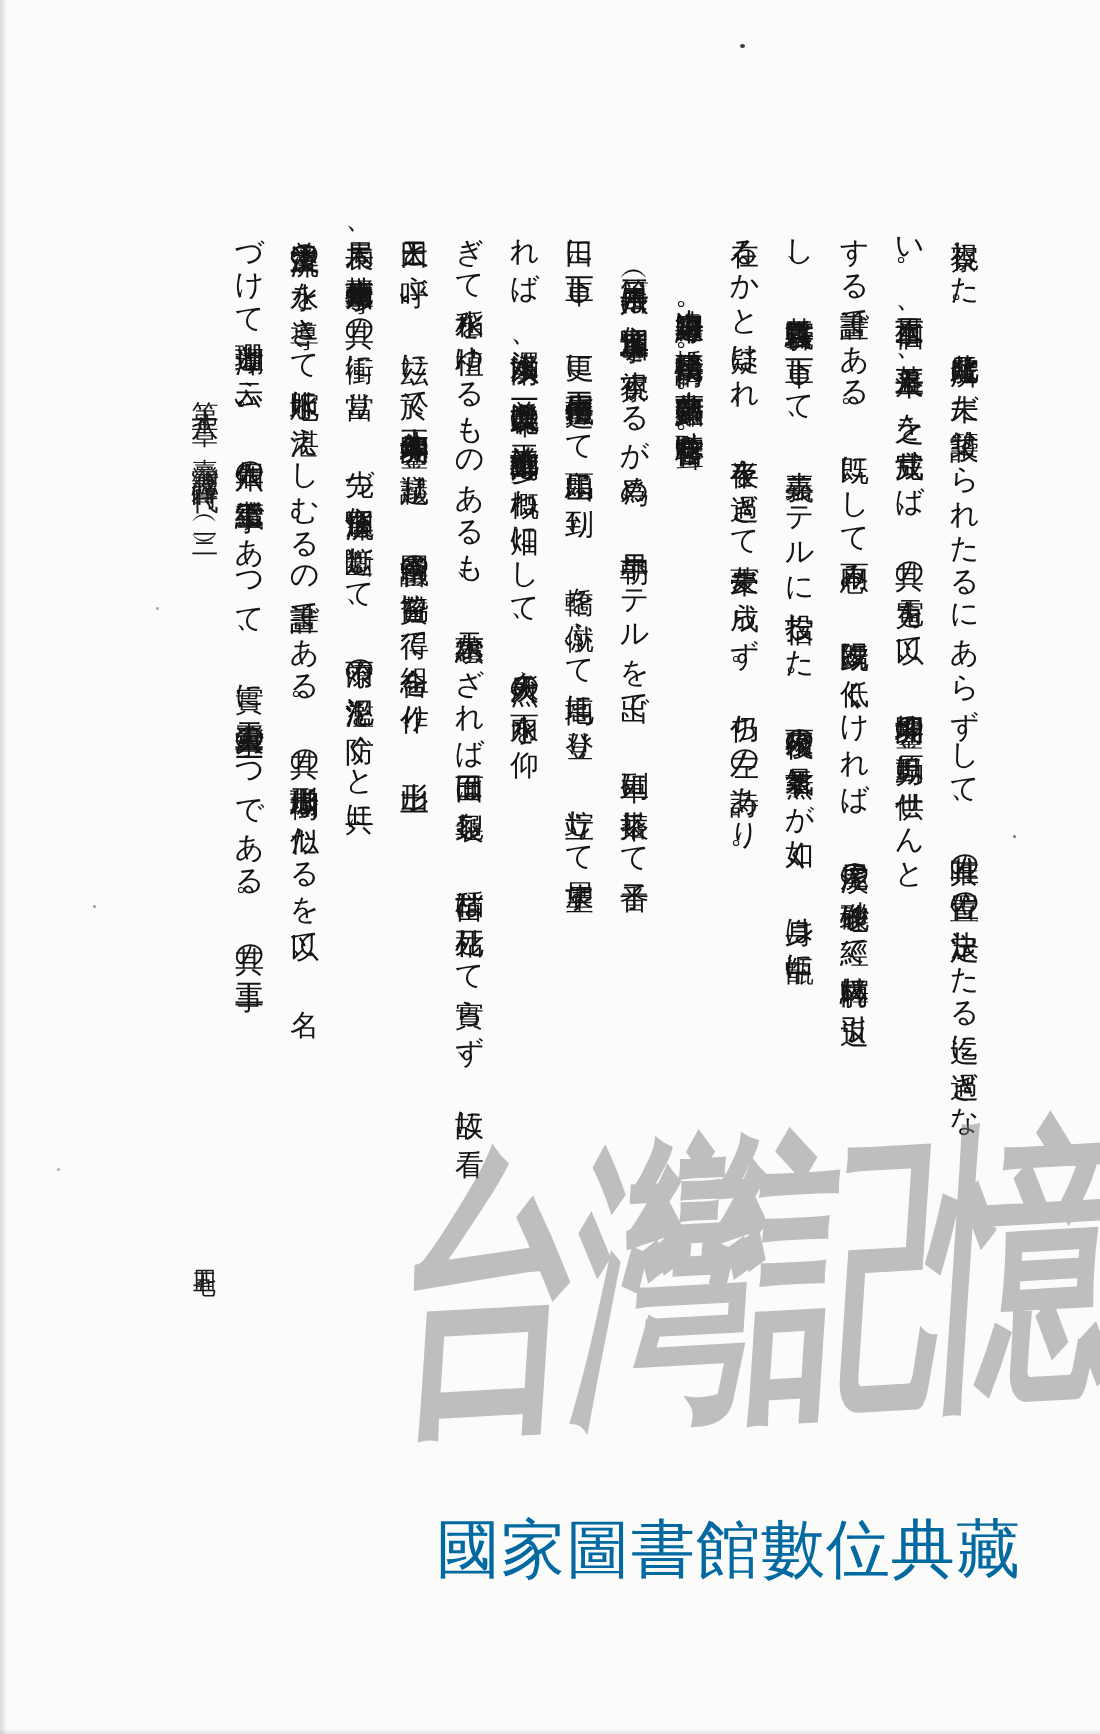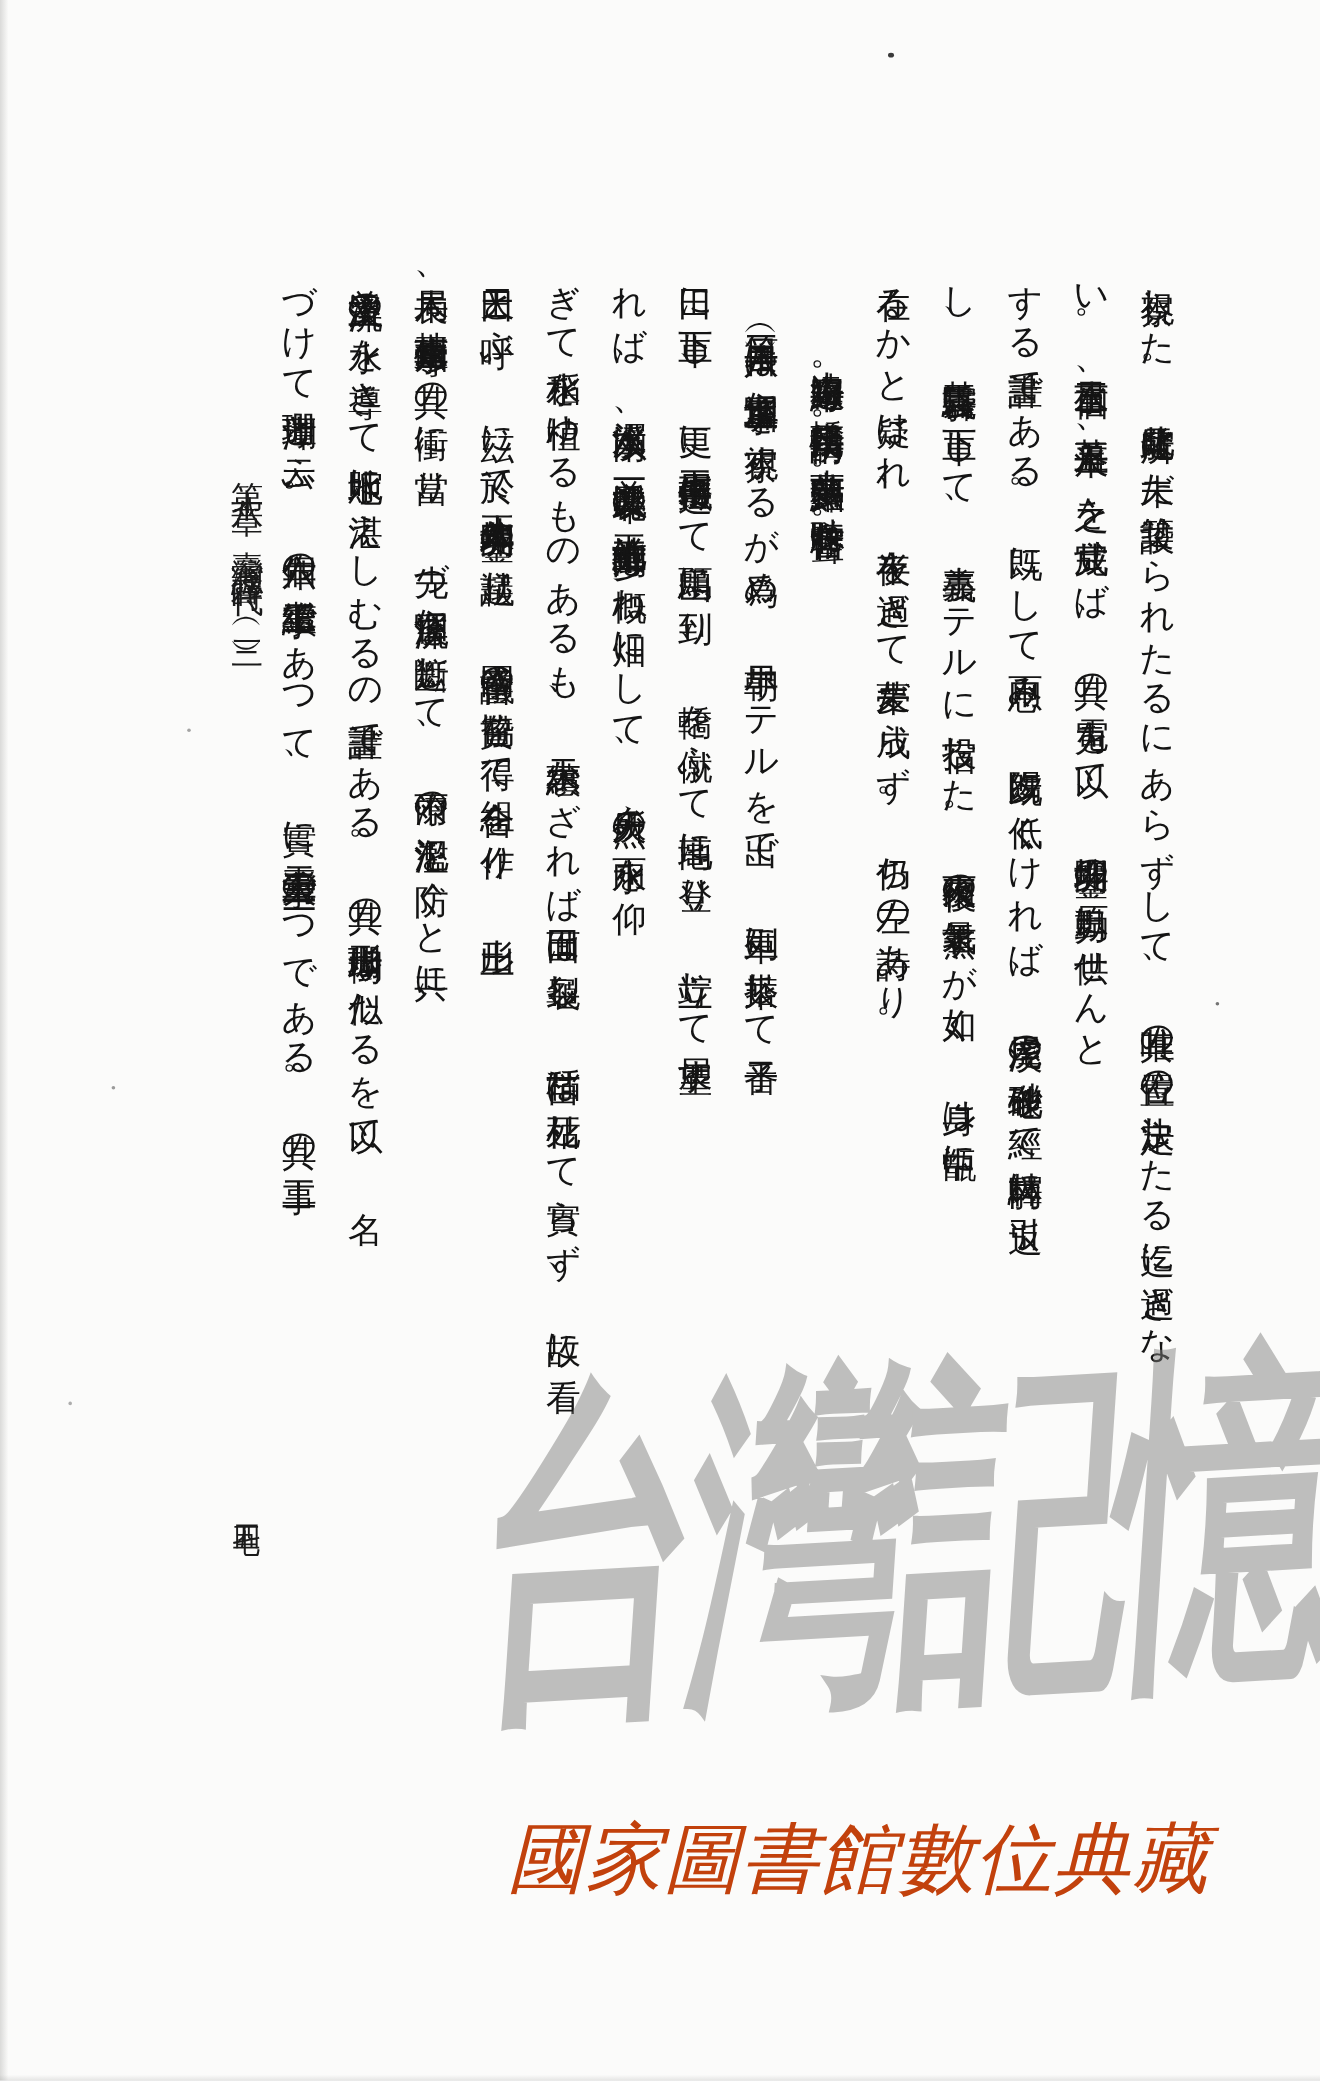--- a/index.html
+++ b/index.html
@@ -99,29 +99,28 @@
     left: 742px;
     top: 1462px;
     font-size: 41px;
     color: #b4b4b2;
     letter-spacing: 2px;
     z-index: 6;
     pointer-events: none;
   }
   .watermark-institution {
     position: absolute;
-    left: 423px;
+    left: 436px;
     top: 1506px;
     font-size: 64px;
-    color: #c2410c;
+    color: #0369a1;
     letter-spacing: 1px;
     white-space: nowrap;
     z-index: 6;
     pointer-events: none;
-    font-style: italic;
   }
 
   
   .speck { position: absolute; background: #3a3a3a; border-radius: 50%; }
   .speck.s1 { left: 740px; top: 44px;  width: 5px; height: 4px; }
   .speck.s2 { left: 1013px; top: 835px; width: 3px; height: 3px; opacity: .7; }
   .speck.s3 { left: 93px;  top: 905px; width: 3px; height: 3px; opacity: .5; }
   .speck.s4 { left: 156px; top: 607px; width: 3px; height: 3px; opacity: .45; }
   .speck.s5 { left: 57px;  top: 1168px; width: 3px; height: 3px; opacity: .4; }
 </style>

